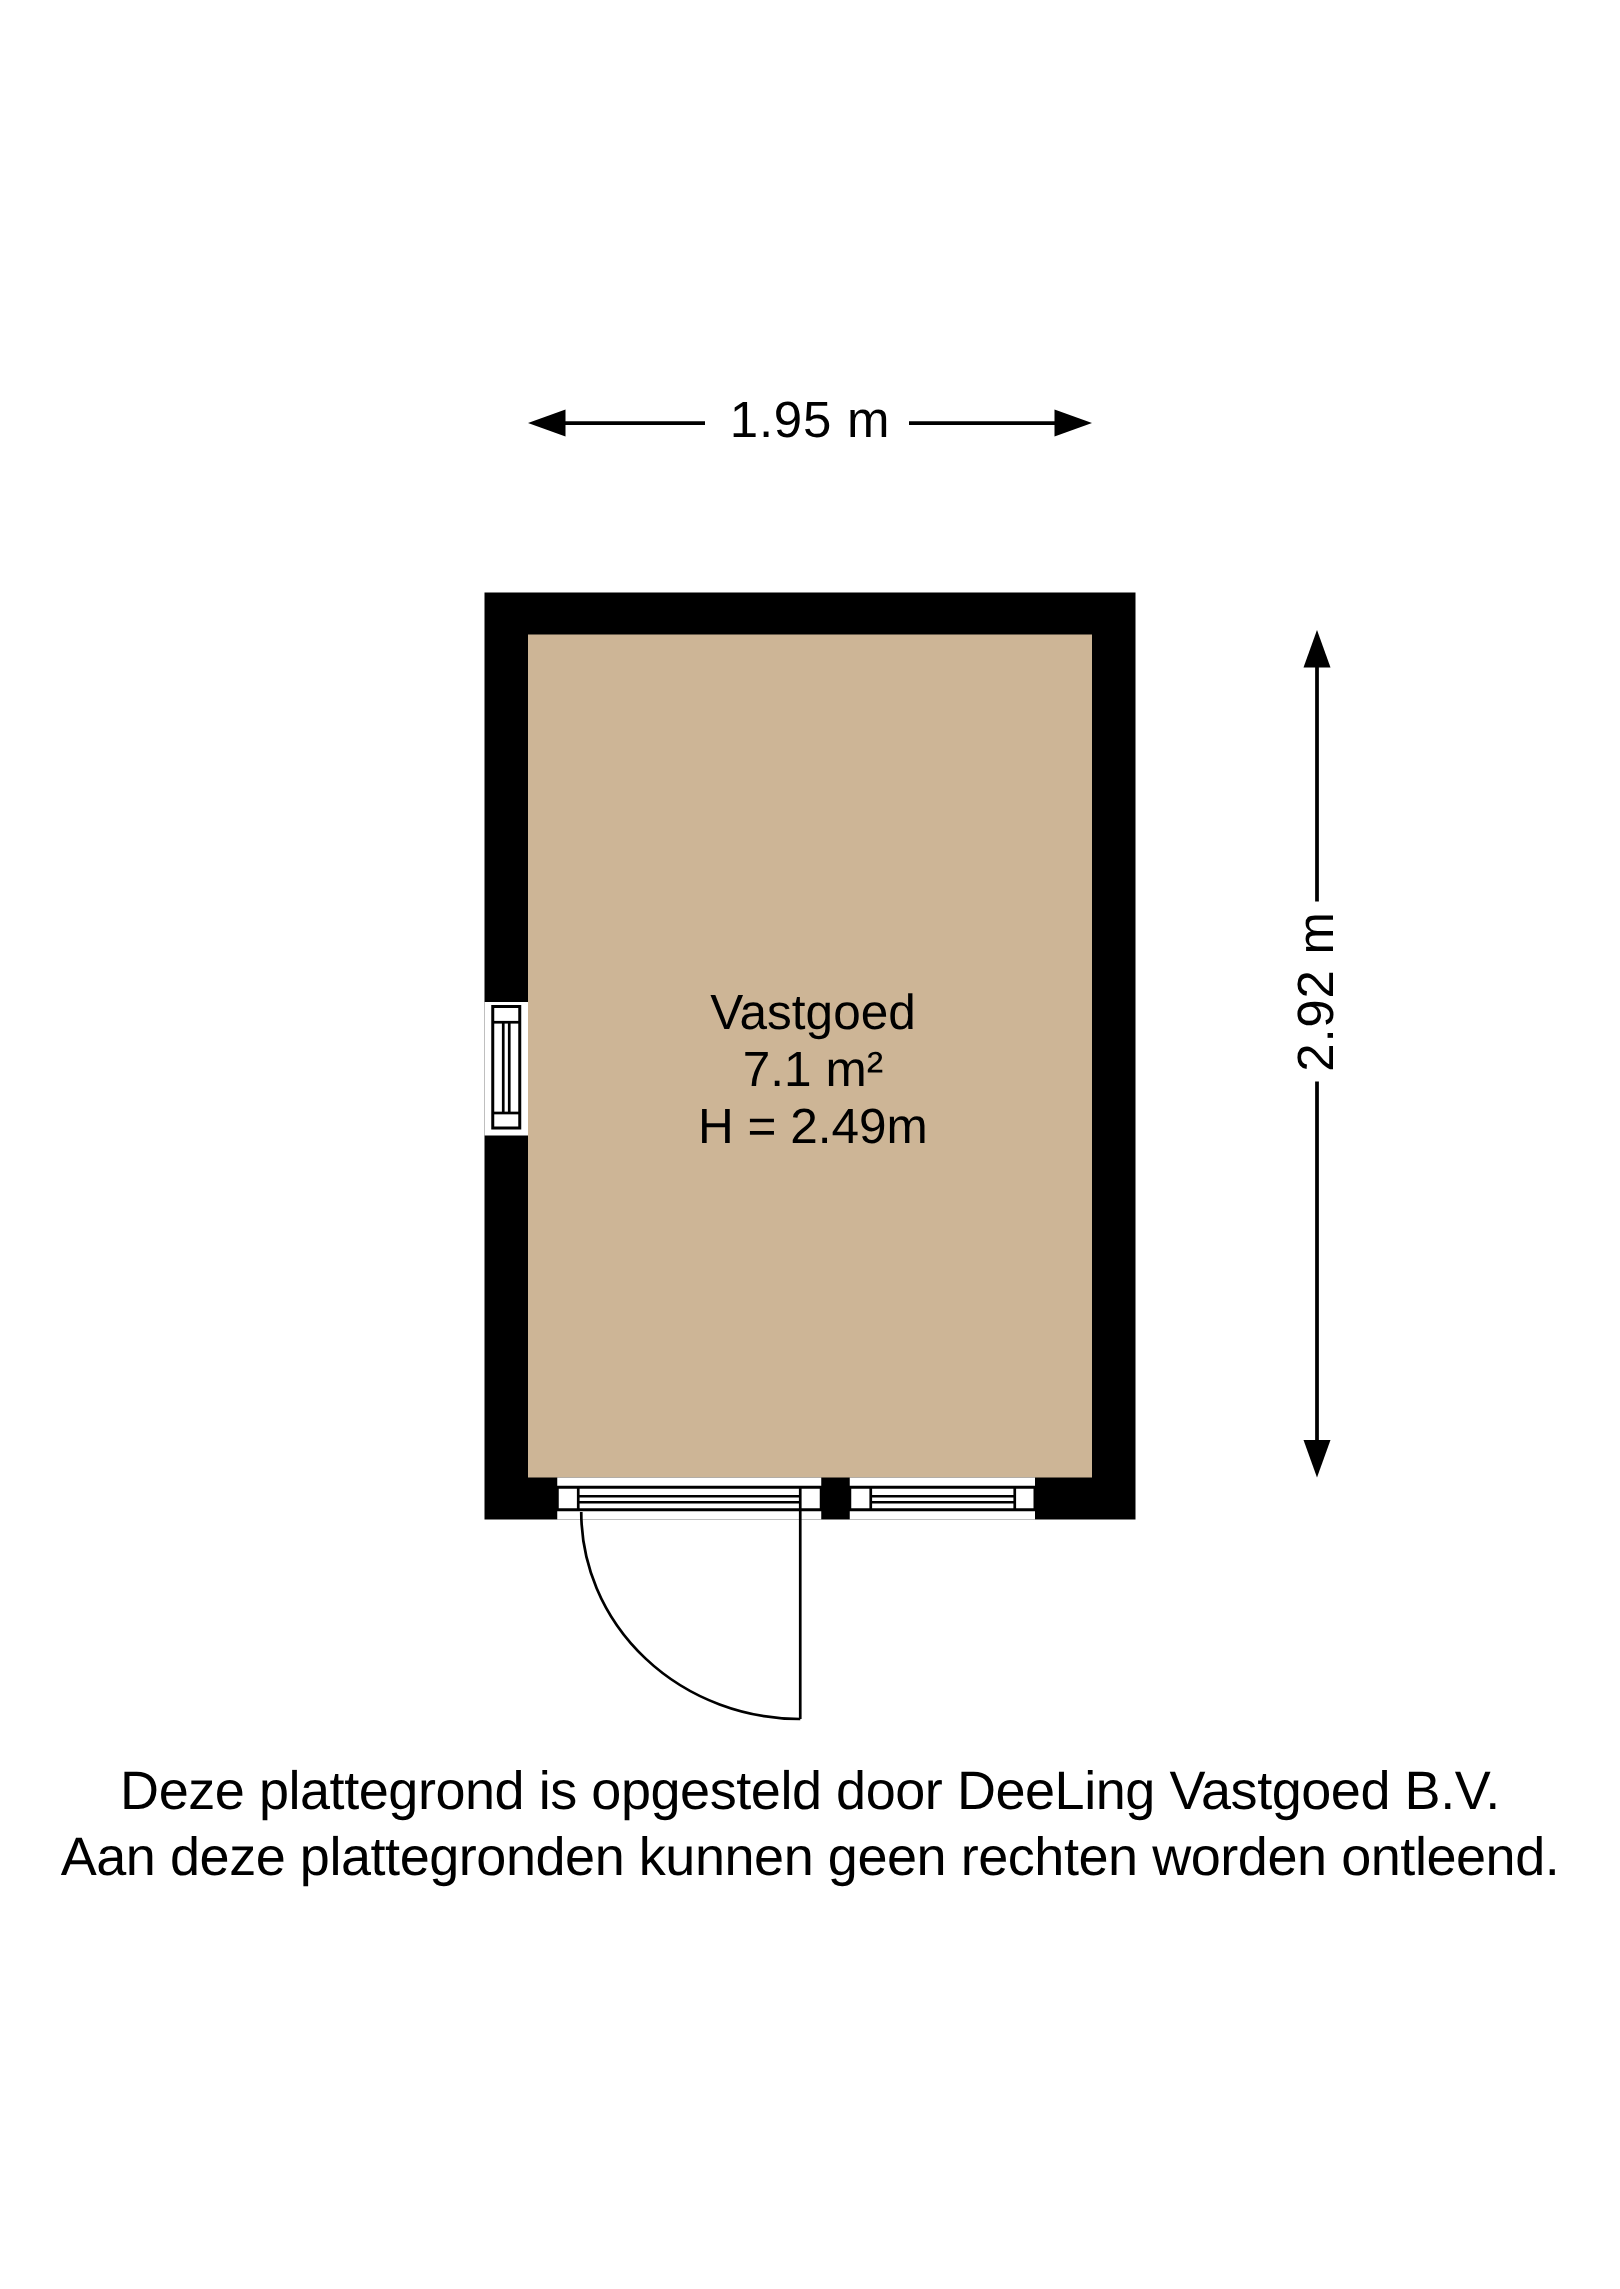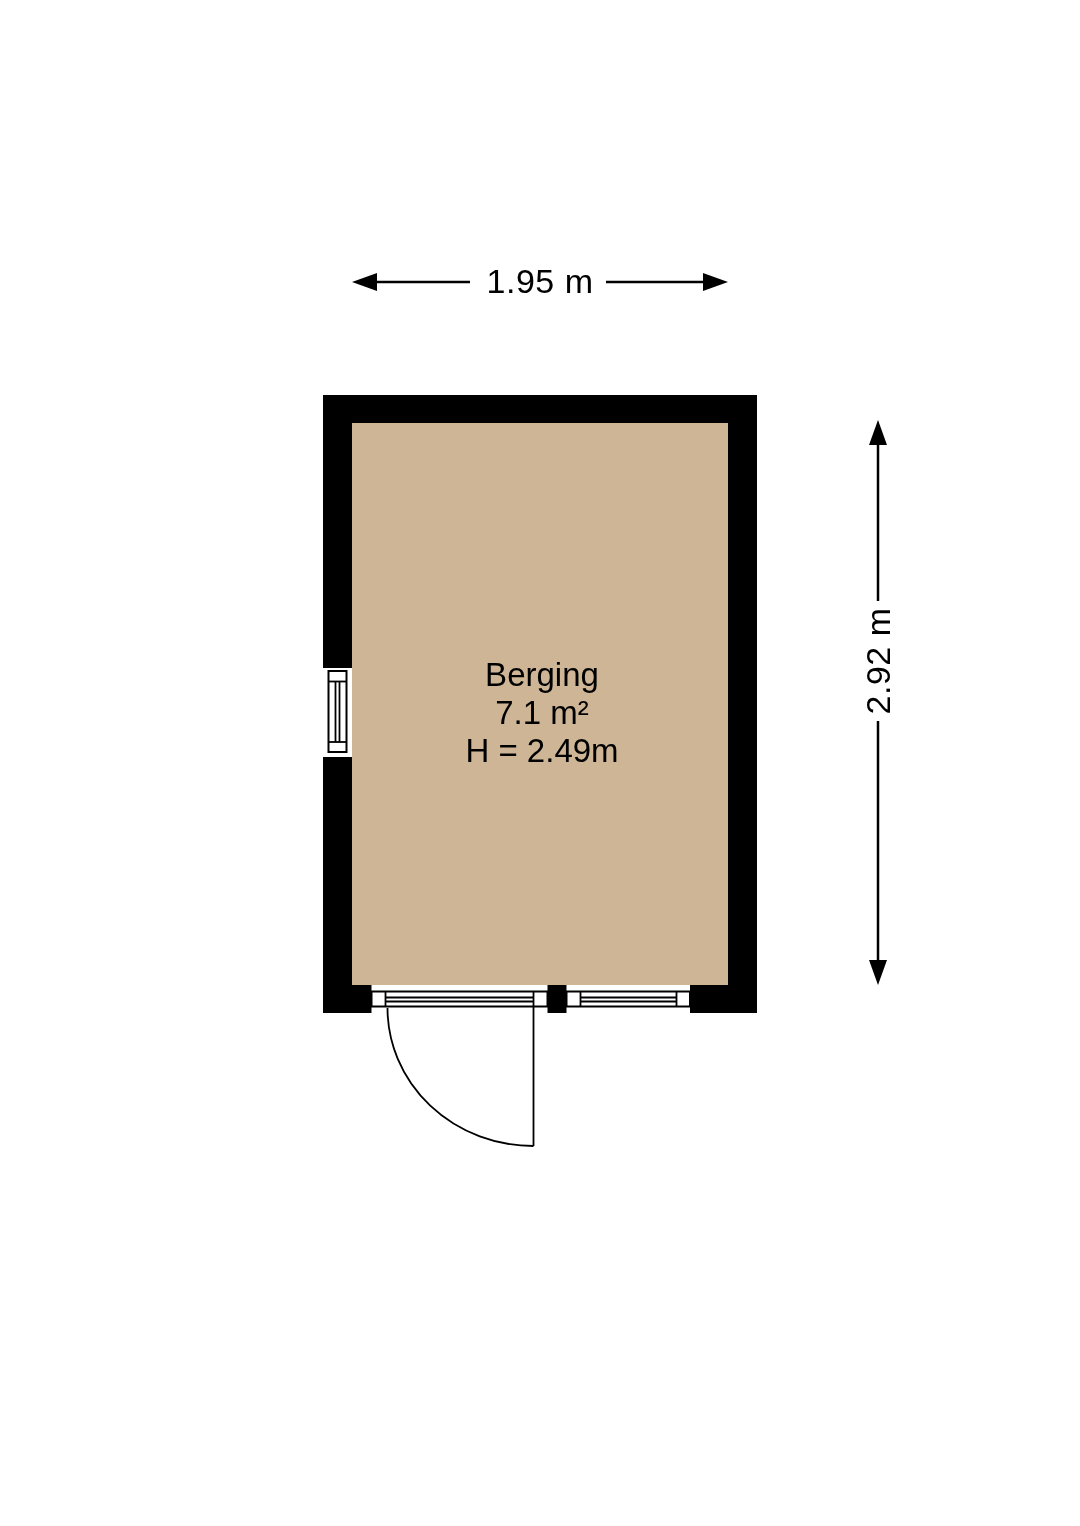--- a/index.html
+++ b/index.html
@@ -113,21 +113,23 @@
       <line class="sym-line" x1="580.5" y1="997.5" x2="676.5" y2="997.5"></line>
       <line class="sym-line" x1="580.5" y1="1001.5" x2="676.5" y2="1001.5"></line>
     </g>
   </svg>
 
   <div class="label dim-label" style="left:540px; top:281px;">1.95 m</div>
 
   <div class="label dim-label dim-label-v" style="left:878px; top:661px;">2.92 m</div>
 
   <div class="label room-label" style="left:542px; top:713px;">
-    <div>Berging</div>
+    <div>Vastgoed</div>
     <div>7.1 m²</div>
     <div>H = 2.49m</div>
   </div>
 
   <div class="label disclaimer" style="left:540px; top:1216px;">
+    <div>Deze plattegrond is opgesteld door DeeLing Vastgoed B.V.</div>
+    <div>Aan deze plattegronden kunnen geen rechten worden ontleend.</div>
   </div>
 
 </div>
 
 </body></html>

